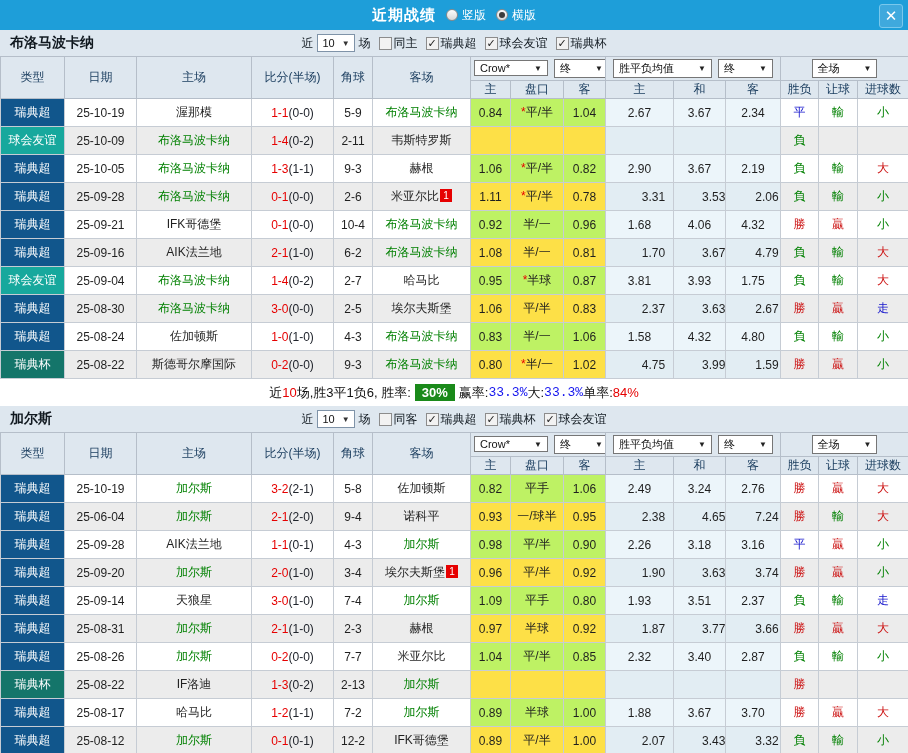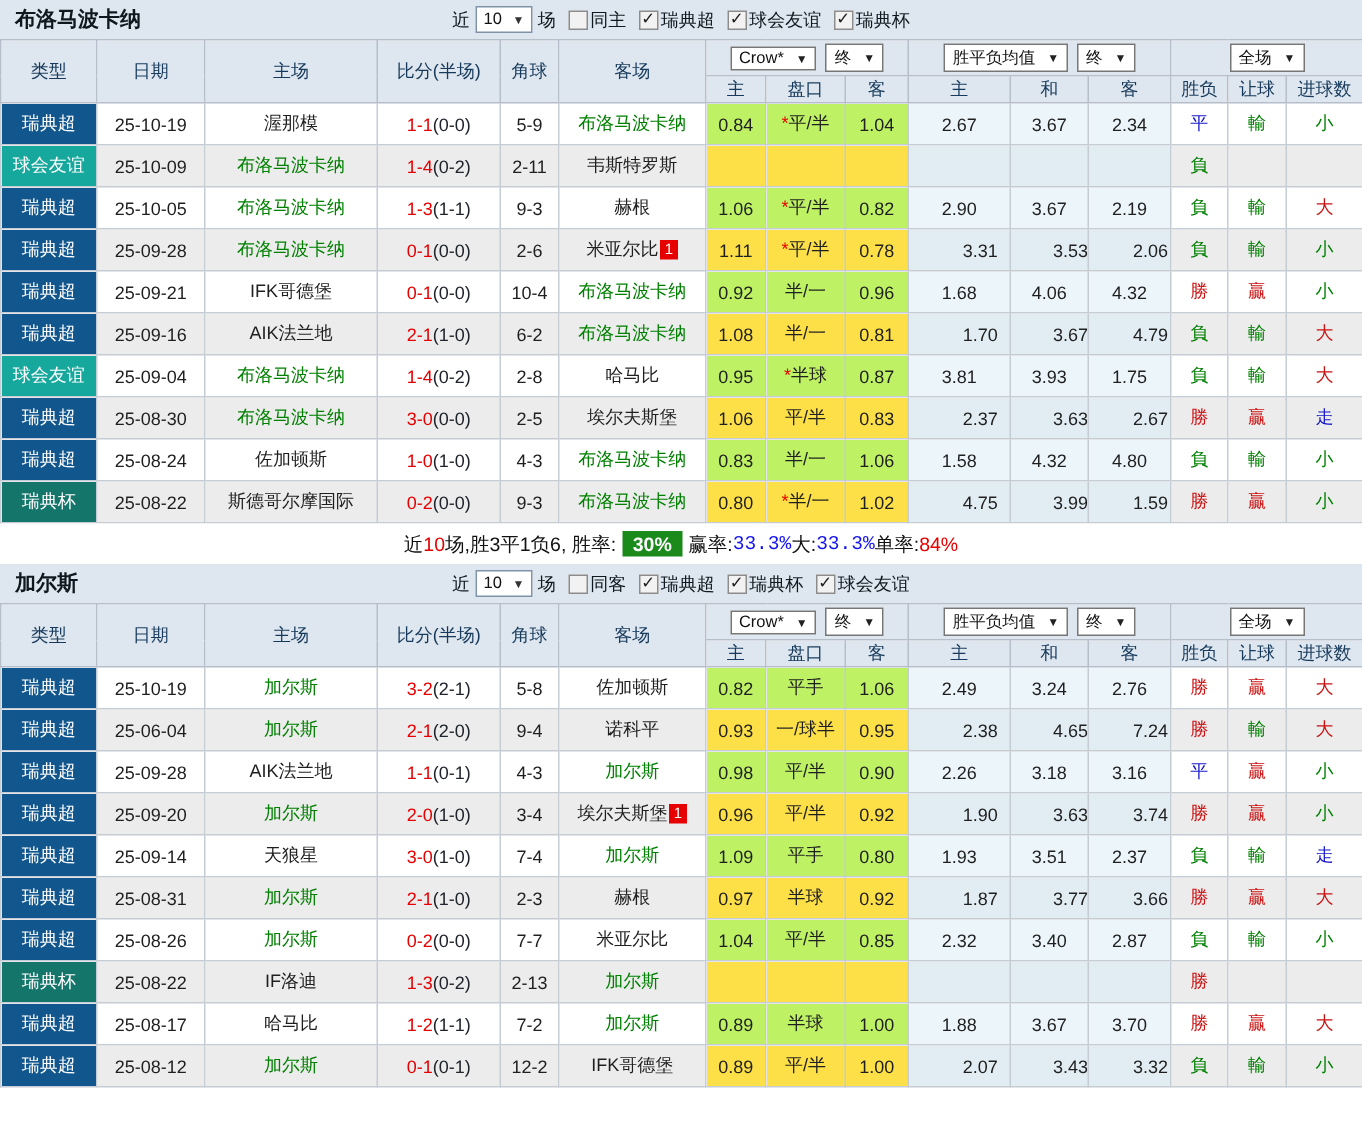--- a/index.html
+++ b/index.html
@@ -28,21 +28,21 @@
   .mini-select .arr{font-size:8px;color:#333;}
   .cb{width:13px;height:13px;box-sizing:border-box;background:#f2f2f2;border:1px solid #8c8c8c;display:inline-block;margin:0 2px 0 8px;line-height:11px;text-align:center;font-size:11px;color:#1b1b1b;cursor:pointer;}
   .cb.checked::after{content:"✓";font-weight:bold;}
 
   
   table{border-collapse:collapse;table-layout:fixed;width:908px;font-size:12px;}
   td{border:1px solid #c6ccd4;text-align:center;padding:0;white-space:nowrap;overflow:hidden;color:#1f1f1f;height:27px;}
   tr.hdr td{background:#dee7ef;color:#173a5c;border-color:#b5bec9;}
   tr.grp td{height:23px;}
   tr.subh td{height:15px;font-size:12px;}
-  .sel{background:#fff;border:1px solid #767676;display:inline-flex;align-items:center;gap:8px;padding:1px 5px;font-size:11px;color:#111;margin:0 3px;cursor:pointer;}
+  .sel{background:#fff;border:1px solid #767676;display:inline-flex;align-items:center;gap:24px;padding:1px 5px;font-size:11px;color:#111;margin:0 3px;cursor:pointer;}
   .sel .arr{font-size:8px;color:#222;}
 
   td.t-super{background:#11568c;color:#fff;}
   td.t-friendly{background:#17a89d;color:#fff;}
   td.t-cup{background:#14756a;color:#fff;}
 
   .green-team{color:#008000;}
   .sc-f{color:#e60000;}
   .sc-h{color:#20242c;}
   .star{color:#e60000;}
@@ -59,20 +59,32 @@
   
   .summary{height:27px;display:flex;align-items:center;justify-content:center;font-size:13px;color:#111;background:#fff;}
   .summary .seg-red{color:#e60000;}
   .summary .seg-blue{color:#1414ee;font-family:Liberation Mono, monospace;}
   .summary .badge{background:#1a8a1a;color:#fff;font-weight:bold;padding:1px 7px;margin:0 4px;}
 </style>
 </head>
 <body>
 
 <div class="dialog">
+  <div class="titlebar">
+    <span class="title">近期战绩</span>
+    <span class="radio-opt">
+      <span class="radio"></span>
+      <span>竖版</span>
+    </span>
+    <span class="radio-opt">
+      <span class="radio checked"></span>
+      <span>横版</span>
+    </span>
+    <span class="close-btn">✕</span>
+  </div>
   <div id="sections">
       <div class="band">
         <div class="team-row">
           <span class="team-name">布洛马波卡纳</span>
           <span class="filter">
             <span>近</span>
             <span class="mini-select">
               <span class="sel-t">10</span>
               <span class="arr">▼</span>
             </span>
@@ -244,21 +256,21 @@
             <td class="odds-bg">4.79</td>
             <td class="plain r-green">負</td>
             <td class="plain r-green">輸</td>
             <td class="plain r-red">大</td>
           </tr>
           <tr>
             <td class="t-friendly">球会友谊</td>
             <td class="plain">25-09-04</td>
             <td class="plain green-team">布洛马波卡纳</td>
             <td class="plain"><span class="sc-f">1-4</span><span class="sc-h">(0-2)</span></td>
-            <td class="plain">2-8</td>
+            <td class="plain">2-7</td>
             <td class="plain">哈马比</td>
             <td class="crown-bg">0.95</td>
             <td class="crown-bg"><span class="star">*</span><span>半球</span></td>
             <td class="crown-bg">0.87</td>
             <td class="odds-bg">3.81</td>
             <td class="odds-bg">3.93</td>
             <td class="odds-bg">1.75</td>
             <td class="plain r-green">負</td>
             <td class="plain r-green">輸</td>
             <td class="plain r-red">大</td>

